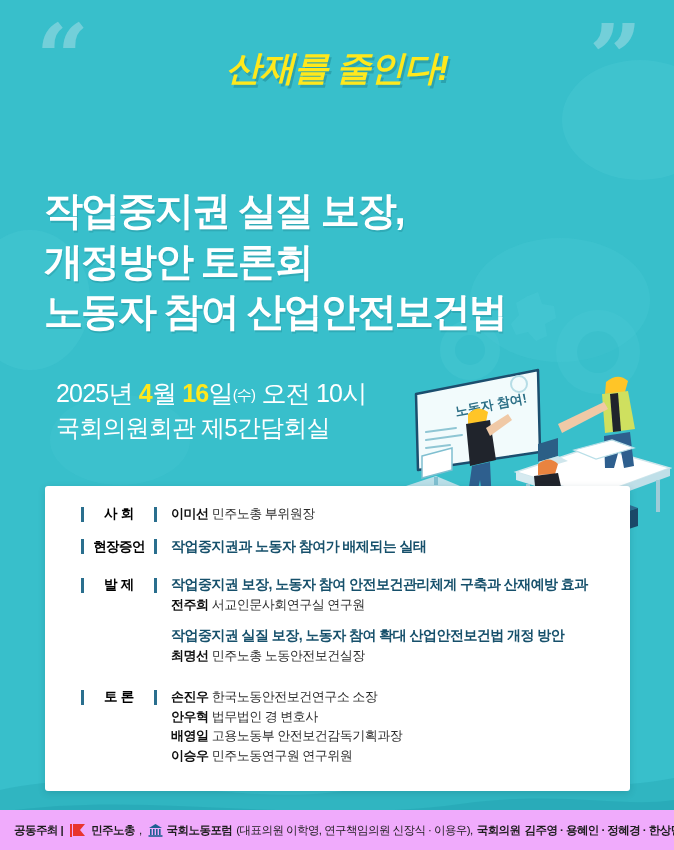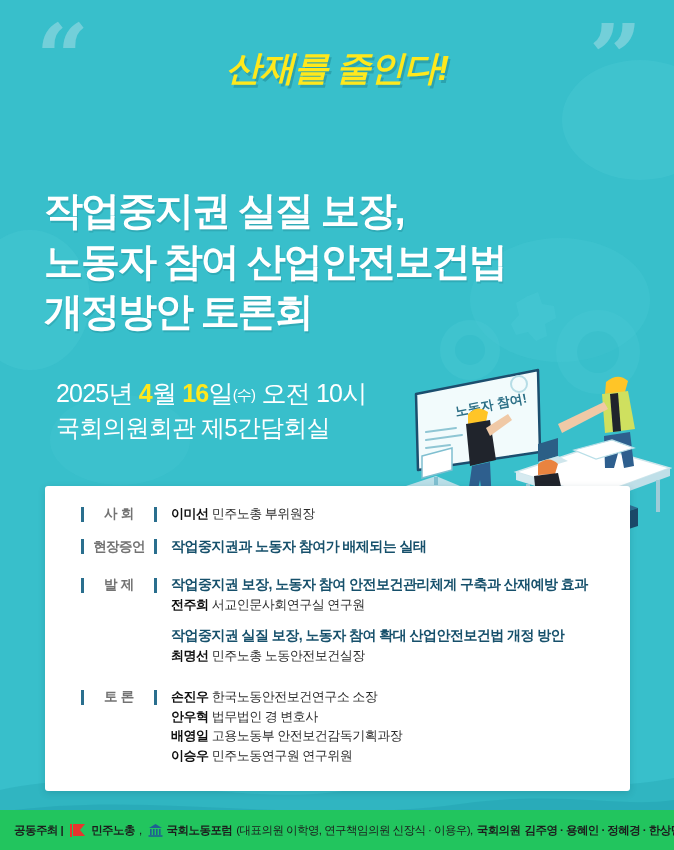--- a/index.html
+++ b/index.html
@@ -98,21 +98,21 @@
 
   .prow { display: flex; align-items: flex-start; }
   .prow + .prow { margin-top: 13px; }
 
   .plabel {
     flex: 0 0 104px;
     display: flex;
     align-items: center;
     justify-content: center;
     gap: 9px;
-    color: #737373;
+    color: #000000;
     font-size: 13.5px;
     font-weight: 700;
     letter-spacing: -.2px;
     padding-top: 1px;
     white-space: nowrap;
   }
   .plabel .bar {
     display:inline-block;
     width: 3px; height: 15px;
     background: #2a6f8e;
@@ -138,21 +138,21 @@
   }
   .pperson b { color: #101010; font-weight: 700; }
   .psub { color: #3a3a3a; font-size: 12.5px; letter-spacing:-.5px; line-height:1.45; }
   .pblock + .pblock { margin-top: 11px; }
 
   
   .footer {
     position: absolute;
     left: 0; right: 0; bottom: 0;
     height: 40px;
-    background: #22c55e;
+    background: #f0abfc;
     display: flex;
     align-items: center;
     padding-left: 14px;
     box-sizing: border-box;
   }
   .footer-line {
     display: flex;
     align-items: center;
     gap: 4px;
     font-size: 11.5px;
@@ -197,22 +197,22 @@
 
   <div class="quote open">“</div>
   <div class="quote close">”</div>
 
   <div class="headline">
     <span class="l2">산재를 줄인다!</span>
   </div>
 
   <div class="main-title">
     <span>작업중지권 실질 보장,</span>
+    <span>개정방안 토론회</span>
     <span>노동자 참여 산업안전보건법</span>
-    <span>개정방안 토론회</span>
   </div>
 
   <div class="meta">
     <span>2025년</span>
     <span class="hl">4</span><span>월</span>
     <span class="hl">16</span><span>일</span><span class="day-paren">(수)</span>
     <span>오전 10시</span>
     <span class="venue">국회의원회관 제5간담회실</span>
   </div>
 

